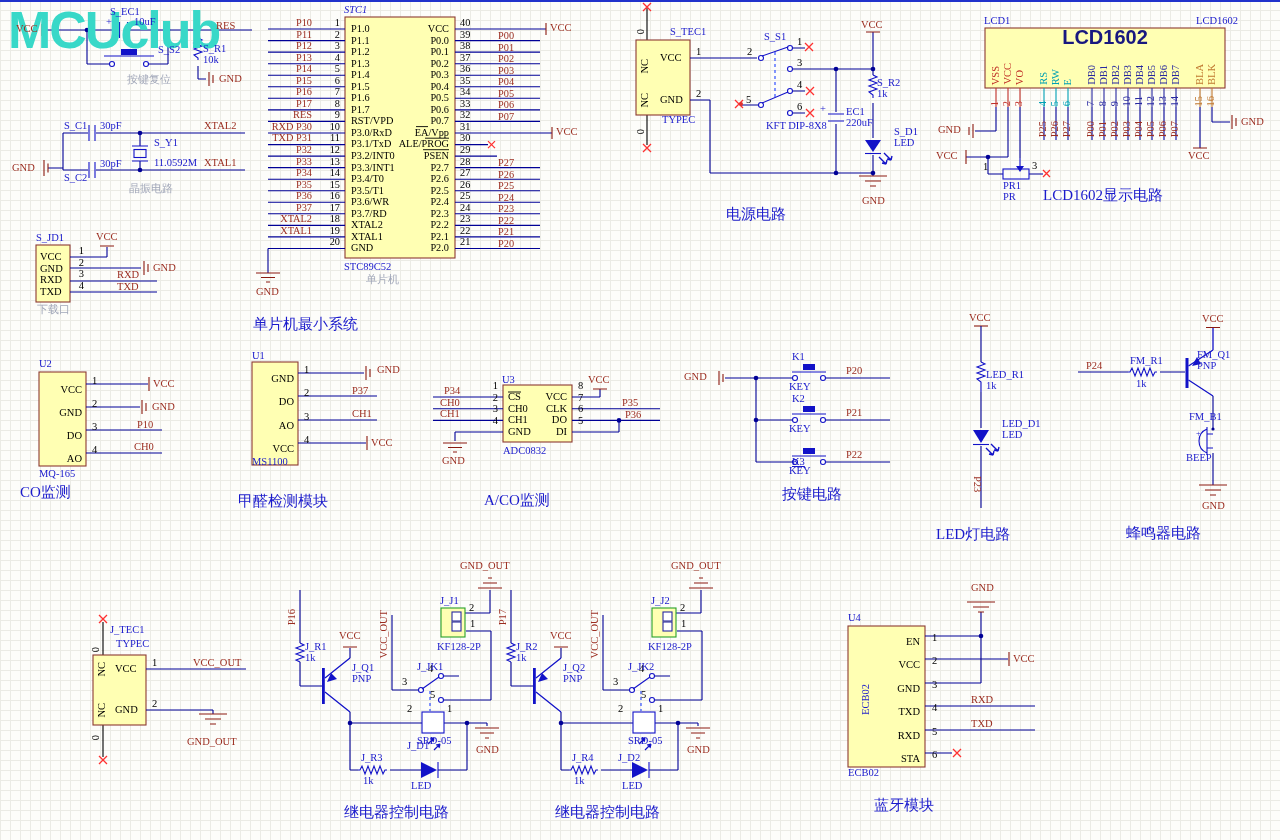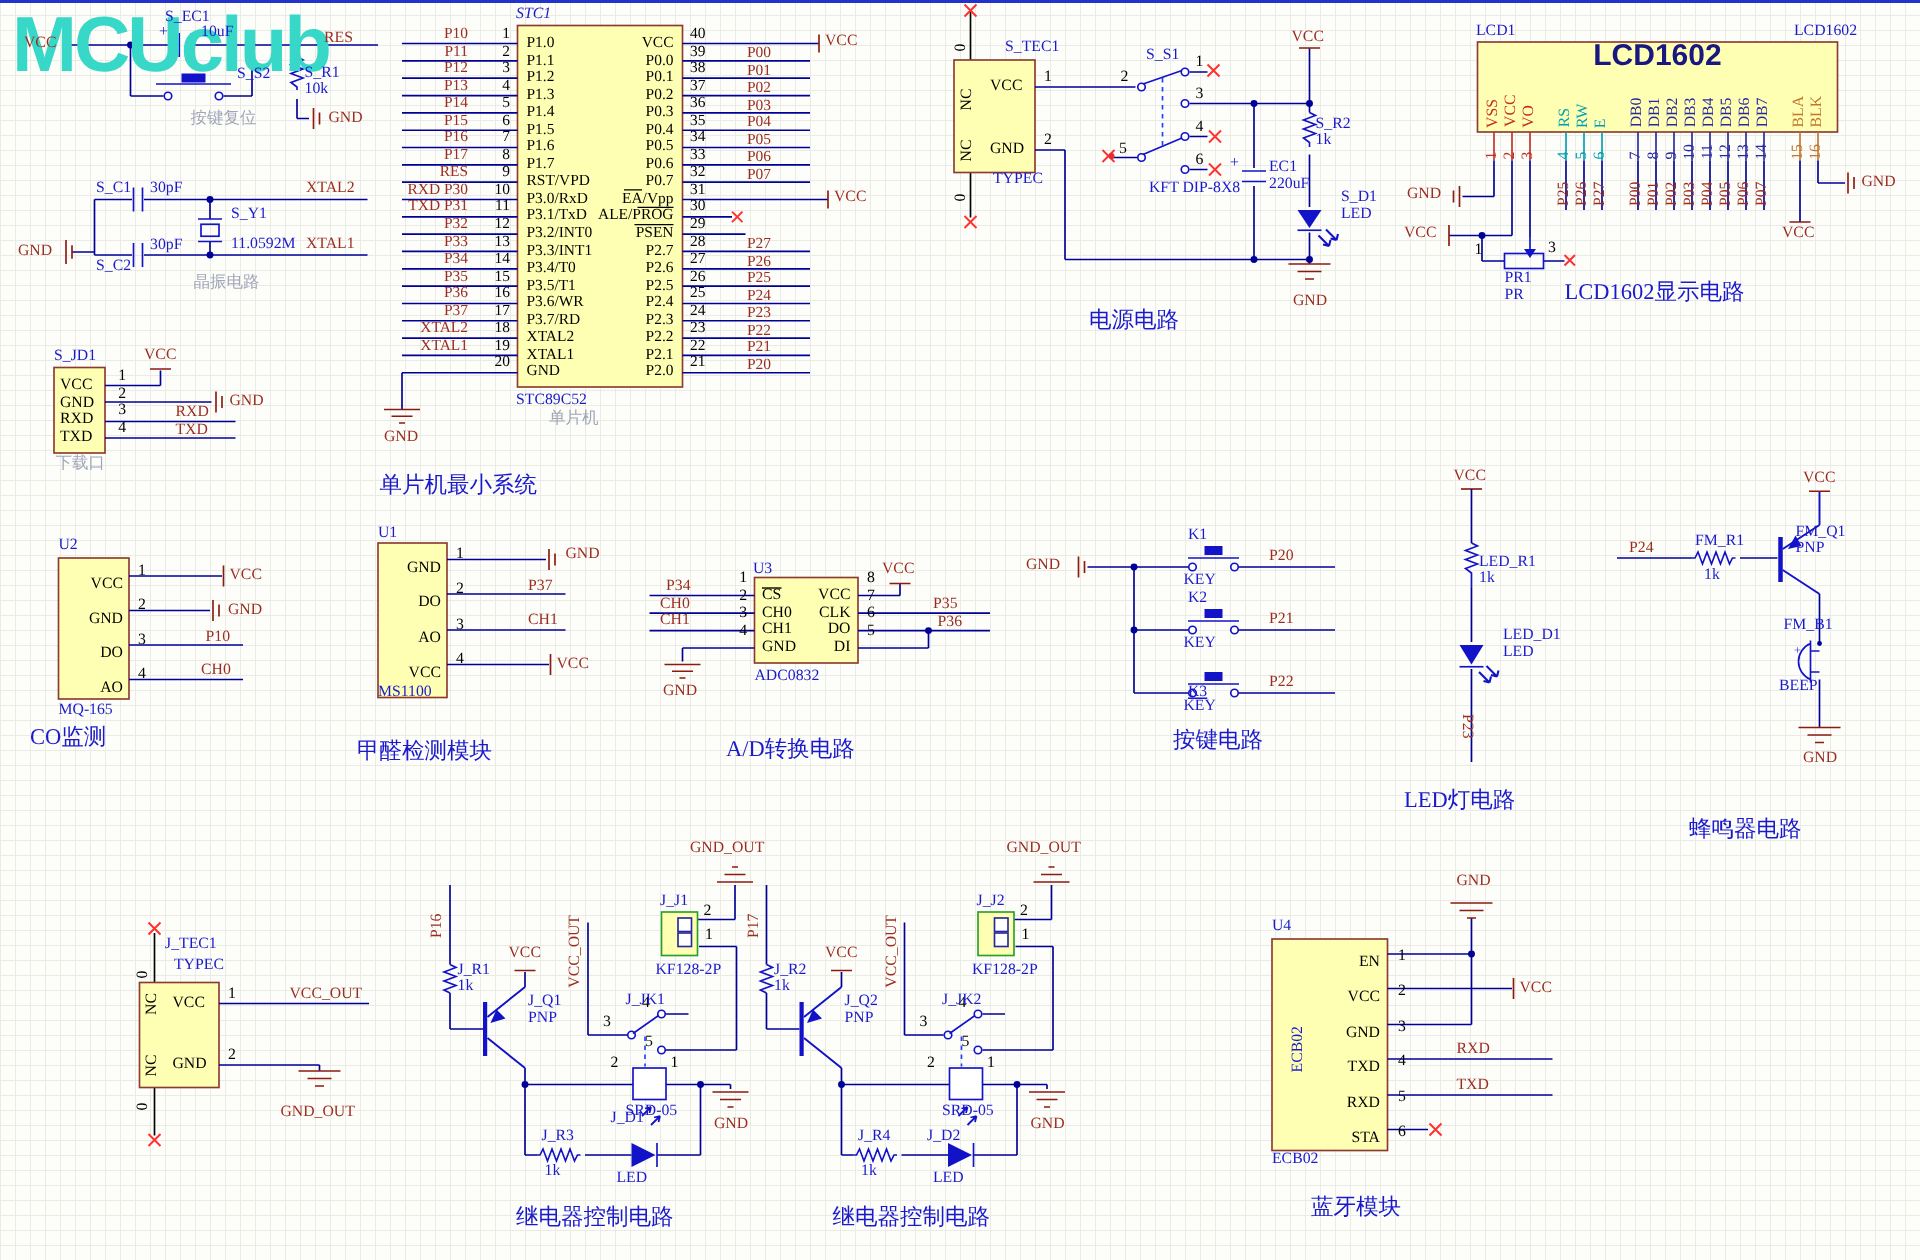--- a/index.html
+++ b/index.html
@@ -514,21 +514,21 @@
 6
 5</div>
 <div class="t m" style="left:444px;top:385px;">P34</div>
 <div class="t m" style="left:440px;top:397px;">CH0</div>
 <div class="t m" style="left:440px;top:408px;">CH1</div>
 <div class="t m" style="left:442px;top:455px;">GND</div>
 <div class="t m" style="left:588px;top:374px;">VCC</div>
 <div class="t m" style="left:622px;top:397px;">P35</div>
 <div class="t m" style="left:625px;top:409px;">P36</div>
 <div class="t b" style="left:503px;top:445px;">ADC0832</div>
-<div class="t cap" style="left:484px;top:492px;">A/D转换电路</div>
+<div class="t cap" style="left:484px;top:492px;">A/CO监测</div>
 
 <div class="t m" style="left:684px;top:371px;">GND</div>
 <div class="t b" style="left:792px;top:351px;font-family:Liberation Serif, serif;">K1</div>
 <div class="t b" style="left:789px;top:381px;">KEY</div>
 <div class="t m" style="left:846px;top:365px;">P20</div>
 <div class="t b" style="left:792px;top:393px;">K2</div>
 <div class="t b" style="left:789px;top:423px;">KEY</div>
 <div class="t m" style="left:846px;top:407px;">P21</div>
 <div class="t b" style="left:792px;top:456px;text-decoration:underline;">K3</div>
 <div class="t b" style="left:789px;top:465px;">KEY</div>
@@ -546,21 +546,21 @@
 <div class="t m" style="left:1086px;top:360px;">P24</div>
 <div class="t b" style="left:1130px;top:355px;">FM_R1</div>
 <div class="t b" style="left:1136px;top:378px;">1k</div>
 <div class="t b" style="left:1197px;top:349px;">FM_Q1</div>
 <div class="t b" style="left:1197px;top:360px;">PNP</div>
 <div class="t m" style="left:1202px;top:313px;">VCC</div>
 <div class="t b" style="left:1189px;top:411px;">FM_B1</div>
 <div class="t b" style="left:1196px;top:428px;font-size:8px;">+</div>
 <div class="t b" style="left:1186px;top:452px;">BEEP</div>
 <div class="t m" style="left:1202px;top:500px;">GND</div>
-<div class="t cap" style="left:1126px;top:525px;margin-top:20px;">蜂鸣器电路</div>
+<div class="t cap" style="left:1126px;top:525px;">蜂鸣器电路</div>
 
 <div class="t b" style="left:110px;top:624px;">J_TEC1</div>
 <div class="t b" style="left:116px;top:638px;">TYPEC</div>
 <div class="vt" style="left:90px;bottom:188px;">0</div>
 <div class="vt" style="left:90px;bottom:100px;">0</div>
 <div class="vt" style="left:96px;bottom:163px;">NC</div>
 <div class="vt" style="left:96px;bottom:122px;">NC</div>
 <div class="t" style="left:115px;top:663px;">VCC</div>
 <div class="t" style="left:115px;top:704px;">GND</div>
 <div class="t" style="left:152px;top:657px;">1</div>

